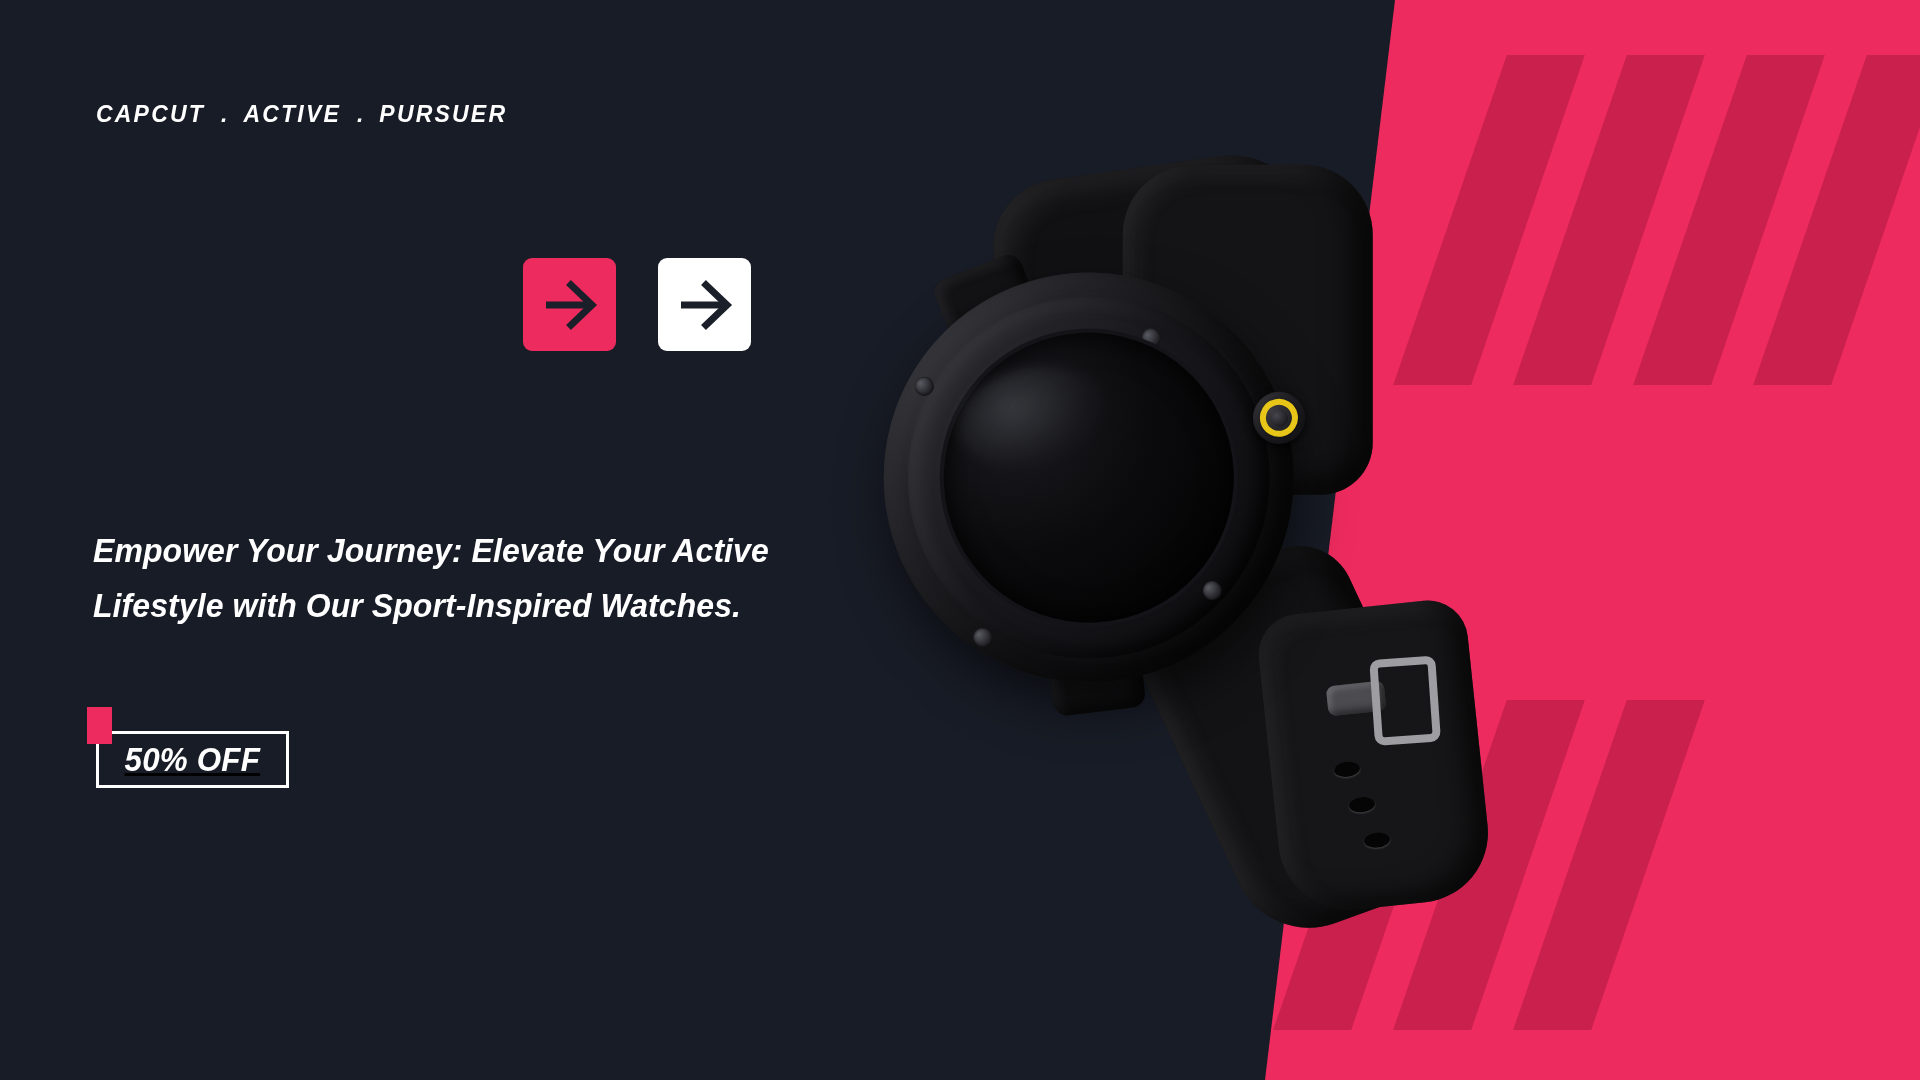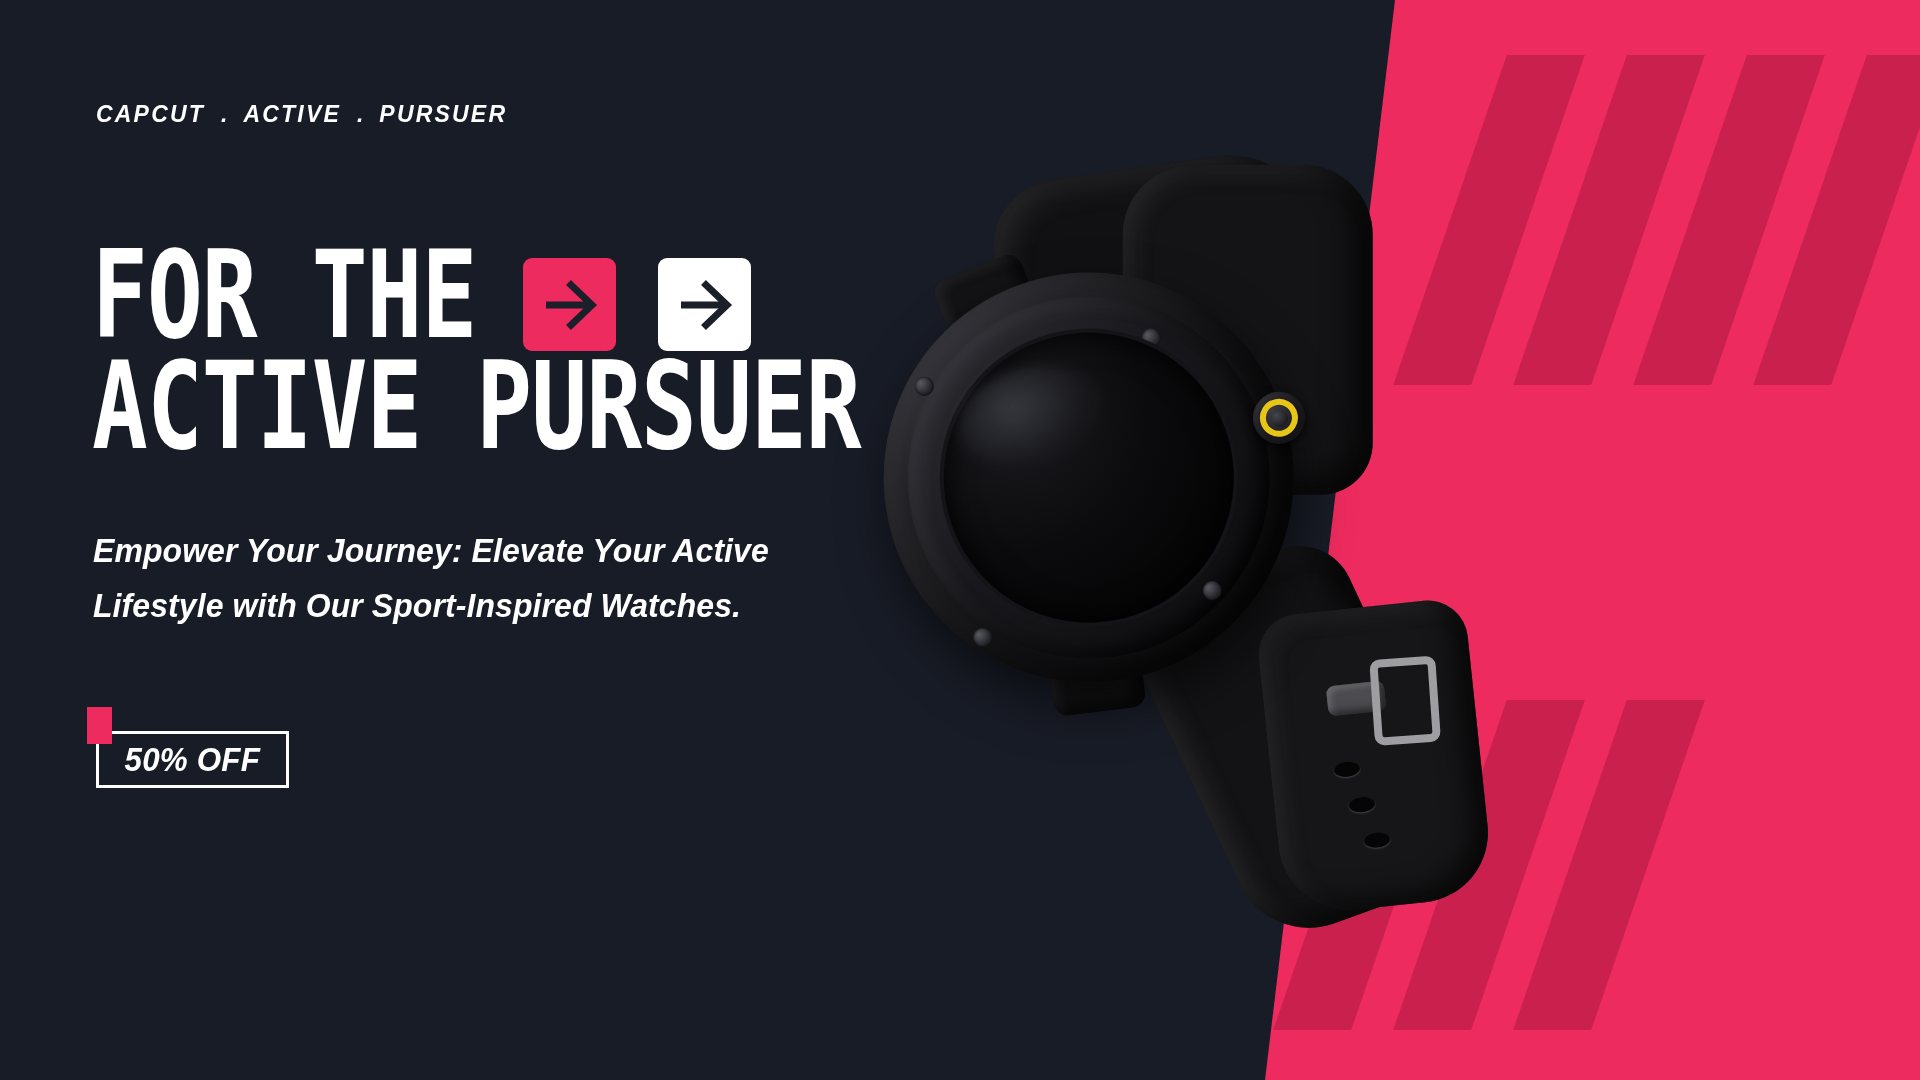--- a/index.html
+++ b/index.html
@@ -166,20 +166,21 @@
   }
   .badge {
     position:relative;
     border:3px solid #ffffff;
     height:57px;
     display:flex;
     align-items:center;
     justify-content:center;
     padding:0 22px;
     margin-top:16px;
+    text-decoration:underline;
   }
   .badge .corner {
     position:absolute;
     left:-12px; top:-27px;
     width:25px; height:37px;
     background:#EE2B5E;
   }
   .badge-label {
     font-family:"Liberation Sans", sans-serif;
     font-style:italic;
@@ -398,28 +399,20 @@
   </div>
 
   <nav class="nav">
     <span class="nav-item">CAPCUT</span>
     <span class="nav-dot">.</span>
     <span class="nav-item">ACTIVE</span>
     <span class="nav-dot">.</span>
     <span class="nav-item">PURSUER</span>
   </nav>
 
-  <div class="headline">
-    <div class="hl-row">
-      <span class="hl-text">FOR THE</span>
-    </div>
-    <div class="hl-row hl-line2">
-      <span class="hl-text">ACTIVE PURSUER</span>
-    </div>
-  </div>
 
   <div class="arrow-group">
     <div class="arrow-btn pink">
       <span>
         <svg width="60" height="60" viewBox="0 0 60 60">
           <line x1="6" y1="30" x2="52" y2="30" stroke="#1b1f2a" stroke-width="7"></line>
           <polyline points="31,10 52,30 31,50" fill="none" stroke="#1b1f2a" stroke-width="7" stroke-linecap="square" stroke-linejoin="miter"></polyline>
         </svg>
       </span>
     </div>

